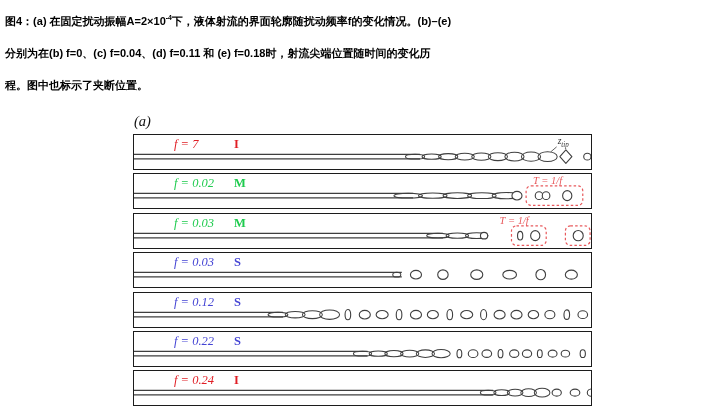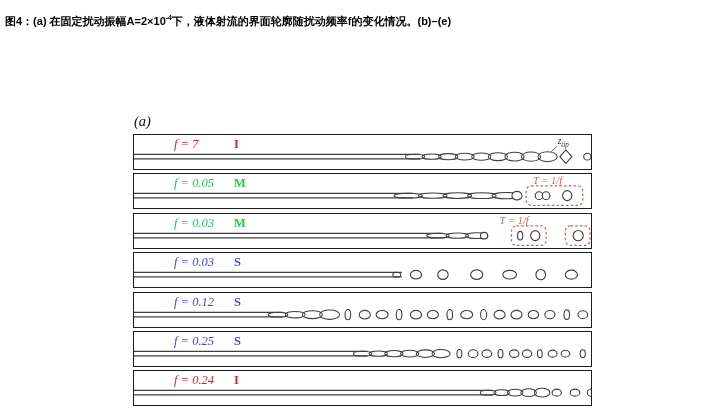--- a/index.html
+++ b/index.html
@@ -21,20 +21,22 @@
              font-size:12.5px; white-space:pre; }
   .regime  { position:absolute; left:100px; top:2px;
              font-family:"Liberation Serif", serif; font-weight:600;
              font-size:12.5px; }
 </style>
 </head>
 <body>
 
 <div class="caption">
   <div><span>图4：(a) 在固定扰动振幅A=2×10</span><sup>-4</sup><span>下，液体射流的界面轮廓随扰动频率f的变化情况。(b)–(e)</span></div>
+  <div>分别为在(b) f=0、(c) f=0.04、(d) f=0.11 和 (e) f=0.18时，射流尖端位置随时间的变化历</div>
+  <div>程。图中也标示了夹断位置。</div>
 </div>
 
 <div class="panel-label">(a)</div>
 
 <div class="strips" id="strips">
     <div class="strip">
       <svg viewBox="0 0 455 33" preserveAspectRatio="none">
         <line x1="0" y1="18.8" x2="284.825" y2="18.8" stroke="#3f3f3f" stroke-width="1.05"></line>
         <line x1="0" y1="23.2" x2="284.825" y2="23.2" stroke="#3f3f3f" stroke-width="1.05"></line>
         <ellipse cx="279.825" cy="21" rx="9.566375000000003" ry="2.3" fill="none" stroke="#3f3f3f" stroke-width="1"></ellipse>
@@ -63,21 +65,21 @@
         <ellipse cx="297.45625" cy="21" rx="14.184624999999997" ry="2.55" fill="none" stroke="#3f3f3f" stroke-width="1"></ellipse>
         <ellipse cx="321.9125" cy="21" rx="14.184624999999997" ry="2.7" fill="none" stroke="#3f3f3f" stroke-width="1"></ellipse>
         <ellipse cx="346.36875" cy="21" rx="14.184624999999997" ry="2.85" fill="none" stroke="#3f3f3f" stroke-width="1"></ellipse>
         <ellipse cx="370.825" cy="21" rx="14.184624999999997" ry="3" fill="none" stroke="#3f3f3f" stroke-width="1"></ellipse>
         <ellipse cx="381.28999999999996" cy="21" rx="5" ry="4.2" fill="#fff" stroke="#3f3f3f" stroke-width="1.1"></ellipse>
         <circle cx="403.274" cy="21" r="3.8" fill="#fff" stroke="#3f3f3f" stroke-width="1.1"></circle>
         <circle cx="410.26599999999996" cy="21" r="3.8" fill="#fff" stroke="#3f3f3f" stroke-width="1.1"></circle>
         <ellipse cx="431.34" cy="21" rx="4.6" ry="4.8" fill="#fff" stroke="#3f3f3f" stroke-width="1.1"></ellipse>
         <text x="397.215" y="9.5" fill="#e8595c" font-size="10.5" font-style="italic" font-family="&quot;Liberation Serif&quot;, serif">T = 1/f</text>
       </svg>
-      <span class="f-label" style="color: rgb(30, 203, 78);">f = 0.05</span>
+      <span class="f-label" style="color: rgb(30, 203, 78);">f = 0.02</span>
       <span class="regime" style="color: rgb(30, 203, 78);">M</span>
     </div>
     <div class="strip">
       <svg viewBox="0 0 455 33" preserveAspectRatio="none">
         <rect x="375.83" y="11.5" width="34.580000000000034" height="19" rx="5" fill="none" stroke="#e8595c" stroke-width="1.2" stroke-dasharray="2.5 2.2"></rect>
         <rect x="429.52" y="11.5" width="24.57000000000002" height="19" rx="5" fill="none" stroke="#e8595c" stroke-width="1.2" stroke-dasharray="2.5 2.2"></rect>
         <line x1="0" y1="18.8" x2="307.575" y2="18.8" stroke="#3f3f3f" stroke-width="1.05"></line>
         <line x1="0" y1="23.2" x2="307.575" y2="23.2" stroke="#3f3f3f" stroke-width="1.05"></line>
         <ellipse cx="302.575" cy="21" rx="11.215750000000002" ry="2.3" fill="none" stroke="#3f3f3f" stroke-width="1"></ellipse>
         <ellipse cx="321.9125" cy="21" rx="11.215750000000002" ry="2.55" fill="none" stroke="#3f3f3f" stroke-width="1"></ellipse>
@@ -147,21 +149,21 @@
         <ellipse cx="337.61" cy="21" rx="4.8" ry="3.8" fill="#fff" stroke="#3f3f3f" stroke-width="1.1"></ellipse>
         <ellipse cx="351.26" cy="21" rx="4.8" ry="3.6" fill="#fff" stroke="#3f3f3f" stroke-width="1.1"></ellipse>
         <ellipse cx="364.91" cy="21" rx="2.4" ry="4" fill="#fff" stroke="#3f3f3f" stroke-width="1.1"></ellipse>
         <ellipse cx="378.56" cy="21" rx="4.6" ry="3.6" fill="#fff" stroke="#3f3f3f" stroke-width="1.1"></ellipse>
         <ellipse cx="391.3" cy="21" rx="4.6" ry="3.6" fill="#fff" stroke="#3f3f3f" stroke-width="1.1"></ellipse>
         <ellipse cx="404.04" cy="21" rx="2.4" ry="3.8" fill="#fff" stroke="#3f3f3f" stroke-width="1.1"></ellipse>
         <ellipse cx="416.78000000000003" cy="21" rx="4.4" ry="3.4" fill="#fff" stroke="#3f3f3f" stroke-width="1.1"></ellipse>
         <ellipse cx="429.52" cy="21" rx="4.2" ry="3.3" fill="#fff" stroke="#3f3f3f" stroke-width="1.1"></ellipse>
         <ellipse cx="446.81" cy="21" rx="2.6" ry="3.8" fill="#fff" stroke="#3f3f3f" stroke-width="1.1"></ellipse>
       </svg>
-      <span class="f-label" style="color: rgb(68, 68, 212);">f = 0.25</span>
+      <span class="f-label" style="color: rgb(68, 68, 212);">f = 0.22</span>
       <span class="regime" style="color: rgb(68, 68, 212);">S</span>
     </div>
     <div class="strip">
       <svg viewBox="0 0 455 33" preserveAspectRatio="none">
         <line x1="0" y1="18.8" x2="357.625" y2="18.8" stroke="#3f3f3f" stroke-width="1.05"></line>
         <line x1="0" y1="23.2" x2="357.625" y2="23.2" stroke="#3f3f3f" stroke-width="1.05"></line>
         <ellipse cx="352.625" cy="21" rx="7.785049999999999" ry="2.3" fill="none" stroke="#3f3f3f" stroke-width="1"></ellipse>
         <ellipse cx="366.0475" cy="21" rx="7.785049999999999" ry="2.775" fill="none" stroke="#3f3f3f" stroke-width="1"></ellipse>
         <ellipse cx="379.47" cy="21" rx="7.785049999999999" ry="3.25" fill="none" stroke="#3f3f3f" stroke-width="1"></ellipse>
         <ellipse cx="392.8925" cy="21" rx="7.785049999999999" ry="3.725" fill="none" stroke="#3f3f3f" stroke-width="1"></ellipse>

